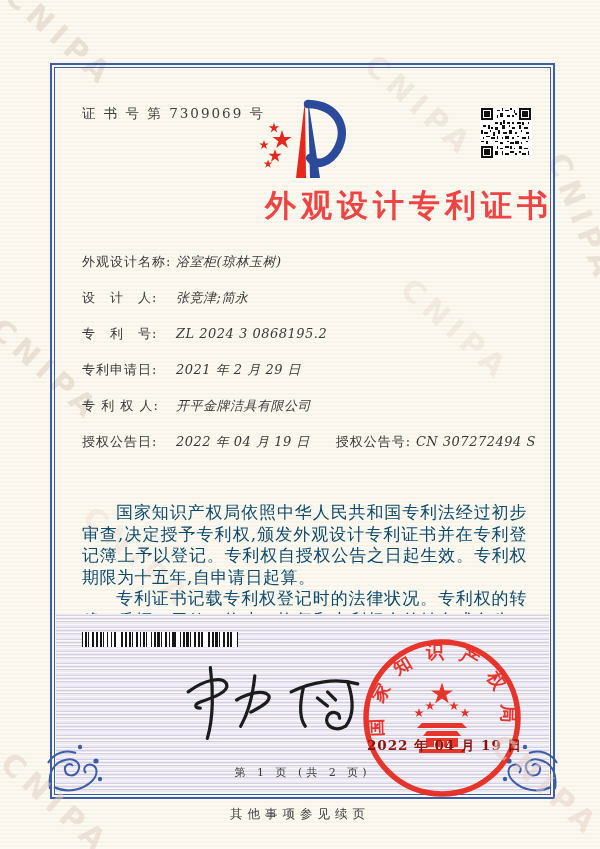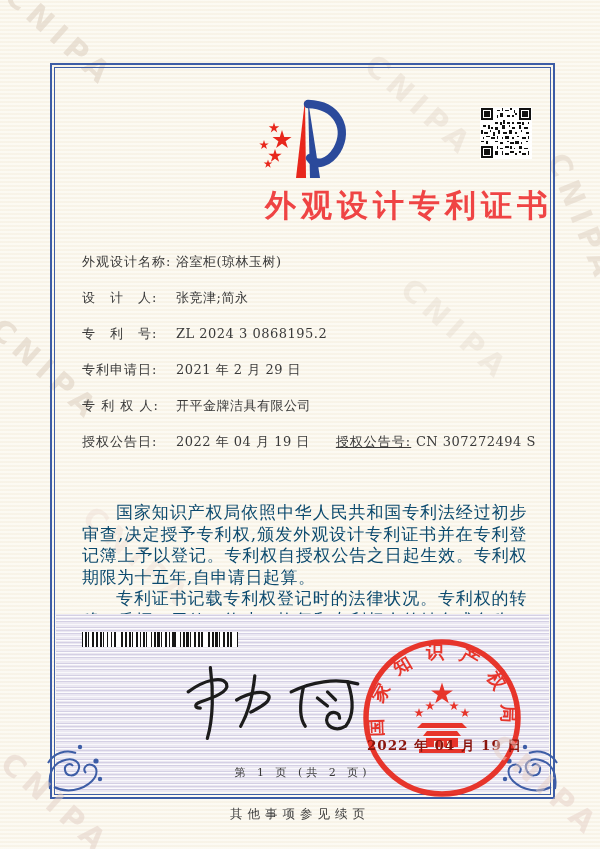--- a/index.html
+++ b/index.html
@@ -29,22 +29,22 @@
 
   .logo{position:absolute;left:192px;top:30px;width:110px;height:88px;}
   .qr{position:absolute;left:428px;top:42px;width:50px;height:50px;background:#fff;padding:1px;}
 
   .title{position:absolute;left:0;top:120px;width:100%;text-align:right;
          font-size:31px;font-weight:700;letter-spacing:5px;color:#ef4444;}
 
   .fields{position:absolute;left:30px;top:188px;right:22px;font-size:13px;color:#3a3a3a;}
   .frow{margin-bottom:19px;line-height:17px;letter-spacing:.5px;white-space:nowrap;}
   .flabel{display:inline-block;width:94px;letter-spacing:1px;}
-  .flabel.second{width:auto;margin-left:26px;letter-spacing:1px;text-decoration:underline;}
-  .fvalue{letter-spacing:.5px;}
+  .flabel.second{width:auto;margin-left:26px;letter-spacing:1px;}
+  .fvalue{letter-spacing:.5px;font-style:italic;}
 
   .paras{position:absolute;left:30px;right:26px;top:437px;font-size:17px;line-height:21.5px;
          color:#0c4a6e;text-align:justify;letter-spacing:.5px;}
   .paras p{margin:0;text-indent:2em;}
 
   .band{position:absolute;left:4px;right:4px;bottom:4px;top:549px;z-index:1;
         background-color:#ecdef3;background-color:#ebe8f2;
         background-image:
           repeating-linear-gradient(0deg, rgba(255,255,255,.85) 0 1px, rgba(0,0,0,0) 1px 4px),
           repeating-linear-gradient(0deg, rgba(122,112,174,.20) 0 1px, rgba(0,0,0,0) 1px 3px);}
@@ -86,20 +86,21 @@
 <span class="wm wm5">CNIPA</span>
 <span class="wm wm6">CNIPA</span>
 <span class="wm wm7">CNIPA</span>
 <span class="wm wm8">CNIPA</span>
 
 <div class="frame">
   <div class="frame-inner"></div>
 
   <div class="band"></div>
 
+  <div class="certno">证 书 号 第 7309069 号</div>
 
   <svg class="logo" viewBox="0 0 110 86">
     <polygon points="61,4 52,82 62,82" fill="#e8271c"></polygon>
     <polygon points="64,4 66,82 76,82" fill="#2b4a9b"></polygon>
     <path d="M64,8 C94,9 105,33 93,54 C85,67 72,71 66,62" fill="none" stroke="#2b4a9b" stroke-width="8.5" stroke-linecap="round"></path>
     <g fill="#e8271c">
       <use href="#star5" transform="translate(30,32) scale(0.55)"></use>
       <use href="#star5" transform="translate(38,44) scale(1.0)"></use>
       <use href="#star5" transform="translate(20,49) scale(0.5)"></use>
       <use href="#star5" transform="translate(31,60) scale(0.7)"></use>

